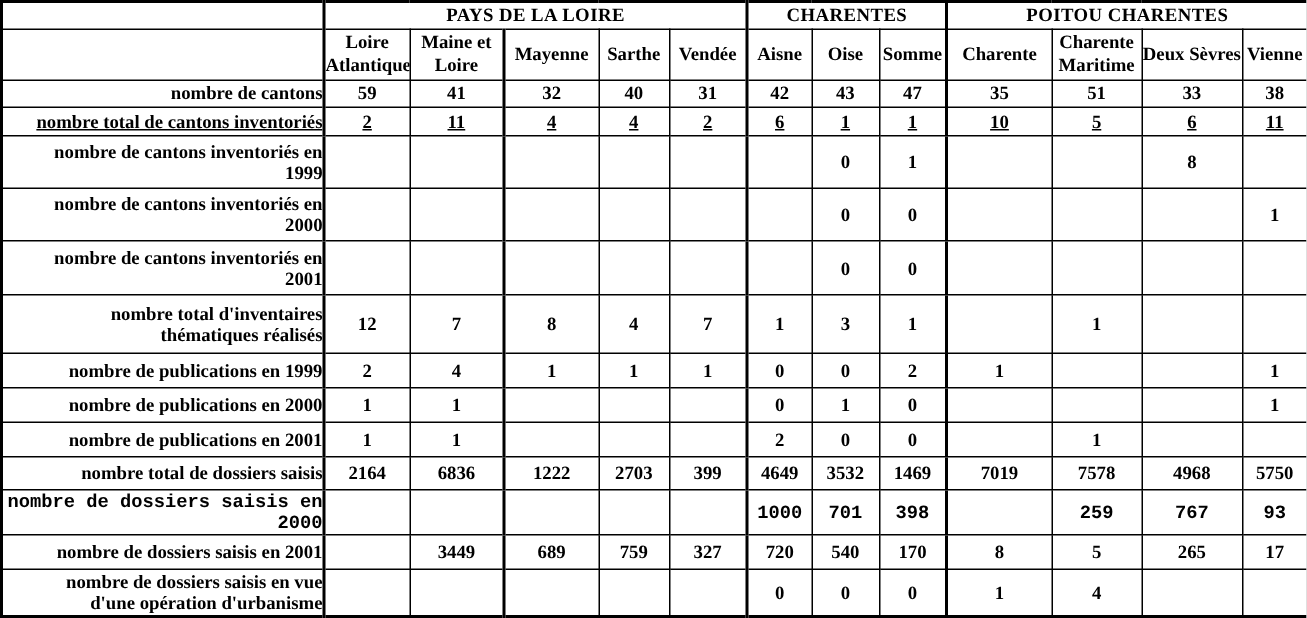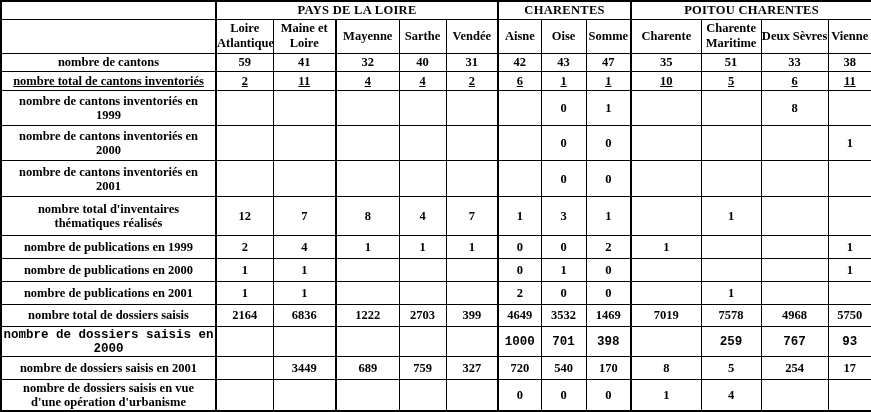--- a/index.html
+++ b/index.html
@@ -42,21 +42,21 @@
     line-height: 14px;
   }
   th.col-header {
     font-size: 12.5px;
     text-align: center;
     white-space: pre-line;
     line-height: 15px;
   }
   td.row-label {
     font-size: 12.5px;
-    text-align: center;
+    text-align: right;
     padding: 0 1px 0 2px;
     white-space: pre-line;
     line-height: 14px;
   }
   td.data-cell {
     font-size: 12.5px;
     text-align: center;
     line-height: 14px;
   }
   td.corner-cell {
@@ -284,21 +284,21 @@
           <td class="data-cell"></td>
           <td class="data-cell bR">3449</td>
           <td class="data-cell">689</td>
           <td class="data-cell">759</td>
           <td class="data-cell bR">327</td>
           <td class="data-cell">720</td>
           <td class="data-cell">540</td>
           <td class="data-cell bR">170</td>
           <td class="data-cell">8</td>
           <td class="data-cell">5</td>
-          <td class="data-cell">254</td>
+          <td class="data-cell">265</td>
           <td class="data-cell">17</td>
         </tr>
         <tr style="height: 30px;">
           <td class="row-label bR">nombre de dossiers saisis en vue
 d'une opération d'urbanisme</td>
           <td class="data-cell"></td>
           <td class="data-cell bR"></td>
           <td class="data-cell"></td>
           <td class="data-cell"></td>
           <td class="data-cell bR"></td>

